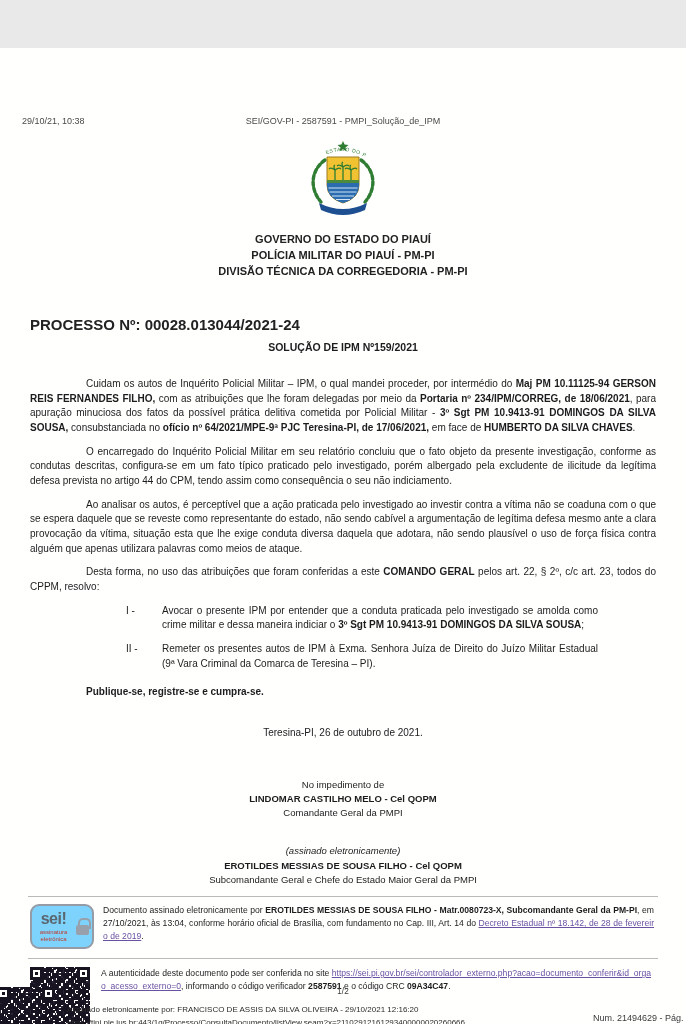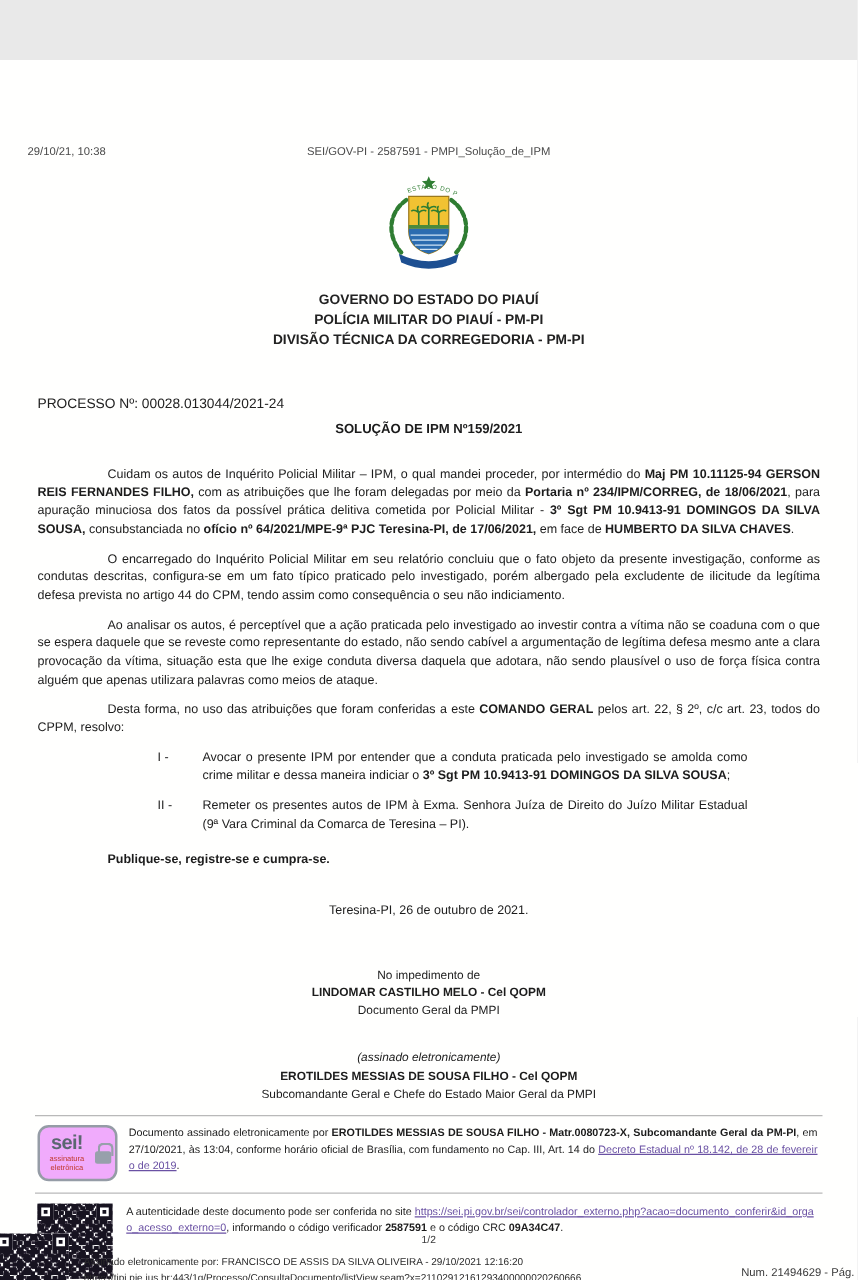--- a/index.html
+++ b/index.html
@@ -9,21 +9,21 @@
 
   .print-header { position:relative; padding-top:68px; font-size:9px; color:#4a4a4a; }
   .ph-date { position:absolute; left:22px; top:68px; }
   .ph-title { display:block; text-align:center; }
 
   .crest-wrap { text-align:center; margin-top:14px; }
 
   .letterhead { text-align:center; margin-top:8px; font-weight:bold; font-size:11px; line-height:1.45; color:#222; }
   .address { text-align:center; margin-top:7px; font-size:9.5px; line-height:1.5; color:#333; }
 
-  .process-line { margin:36px 0 0 30px; font-weight:normal; font-size:11px; color:#222; }
+  .process-line { margin:36px 0 0 30px; font-weight:bold; font-size:15px; color:#222; }
   .doc-title { display:flex; justify-content:center; margin-top:8px; font-weight:bold; font-size:10.5px; }
 
   .body-text { margin:24px 30px 0 30px; font-size:10px; line-height:1.47; text-align:justify; color:#1c1c1c; }
   .para { text-indent:56px; margin-bottom:9px; }
   .b { font-weight:bold; }
   .items { margin:0 58px 0 96px; }
   .item { display:flex; margin-bottom:9px; }
   .item-marker { width:36px; flex:none; }
   .item-text { flex:1; text-align:justify; }
 
@@ -32,21 +32,21 @@
 
   .sig-block { text-align:center; font-size:9.5px; line-height:1.5; color:#1c1c1c; }
   .sig1 { margin-top:40px; }
   .sig2 { margin-top:24px; }
   .sig-name { font-weight:bold; }
   .sig-e { font-style:italic; }
 
   .rule { height:1px; background:#b9b9b9; margin:9px 28px 0 28px; }
 
   .sei-row { display:flex; gap:9px; align-items:flex-start; margin:7px 32px 0 30px; }
-  .sei-logo { width:64px; height:45px; flex:none; border:2px solid #959ca6; border-radius:9px; display:flex; align-items:center; justify-content:center; gap:4px; background:#f0abfc; }
+  .sei-logo { width:64px; height:45px; flex:none; border:2px solid #959ca6; border-radius:9px; display:flex; align-items:center; justify-content:center; gap:4px; background:#7dd3fc; }
   .sei-brand { font-weight:bold; font-size:16px; letter-spacing:-0.5px; color:#5b6770; line-height:1; text-align:center; }
   .sei-sub { width:36px; font-size:6px; line-height:1.15; color:#c0392b; text-align:center; margin-top:2px; }
   .lock { width:13px; height:17px; position:relative; flex:none; }
   .lock::before { content:""; position:absolute; top:0; left:2px; width:9px; height:9px; border:2px solid #97a0ab; border-bottom:none; border-radius:5px 5px 0 0; }
   .lock::after { content:""; position:absolute; bottom:0; left:0; width:13px; height:10px; background:#97a0ab; border-radius:2px; }
   .sei-text { flex:1; font-size:8.6px; line-height:1.5; text-align:justify; color:#1c1c1c; }
 
   a.doclink { color:#6a51a3; text-decoration:underline; word-break:break-all; }
 
   .auth-row { display:flex; gap:11px; margin:8px 32px 0 30px; }
@@ -141,21 +141,21 @@
     </div>
   </div>
 
   <div class="publish-line">Publique-se, registre-se e cumpra-se.</div>
 
   <div class="dateline">Teresina-PI,  26 de outubro de 2021.</div>
 
   <div class="sig-block sig1">
     <div>No impedimento de</div>
     <div class="sig-name">LINDOMAR CASTILHO MELO - Cel QOPM</div>
-    <div>Documento Geral da PMPI</div>
+    <div>Comandante Geral da PMPI</div>
   </div>
 
   <div class="sig-block sig2">
     <div class="sig-e">(assinado eletronicamente)</div>
     <div class="sig-name">EROTILDES MESSIAS DE SOUSA FILHO - Cel QOPM</div>
     <div>Subcomandante Geral e Chefe do Estado Maior Geral da PMPI</div>
   </div>
 
   <div class="rule"></div>
 

